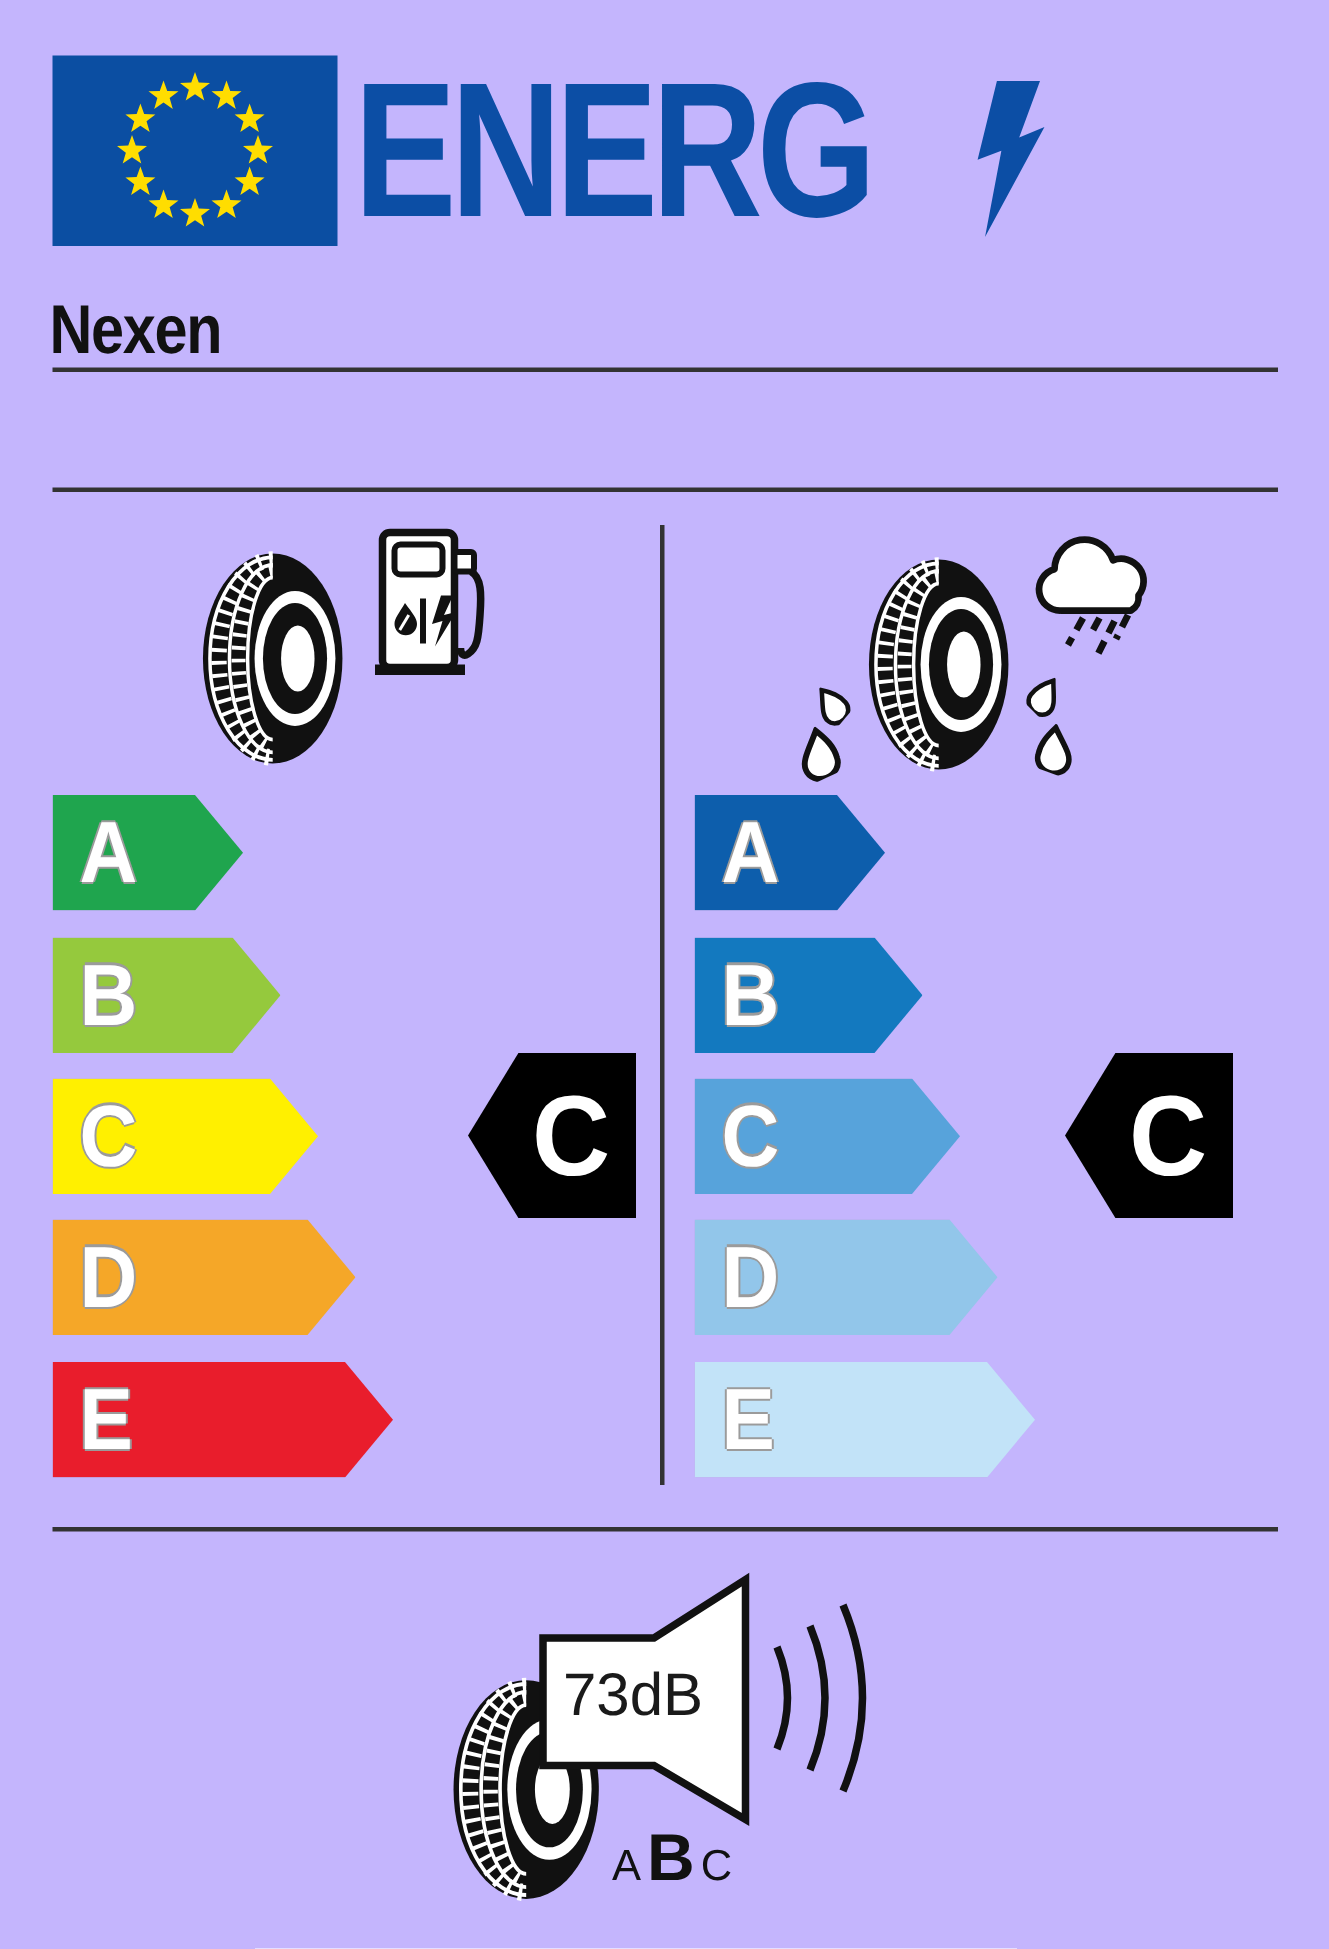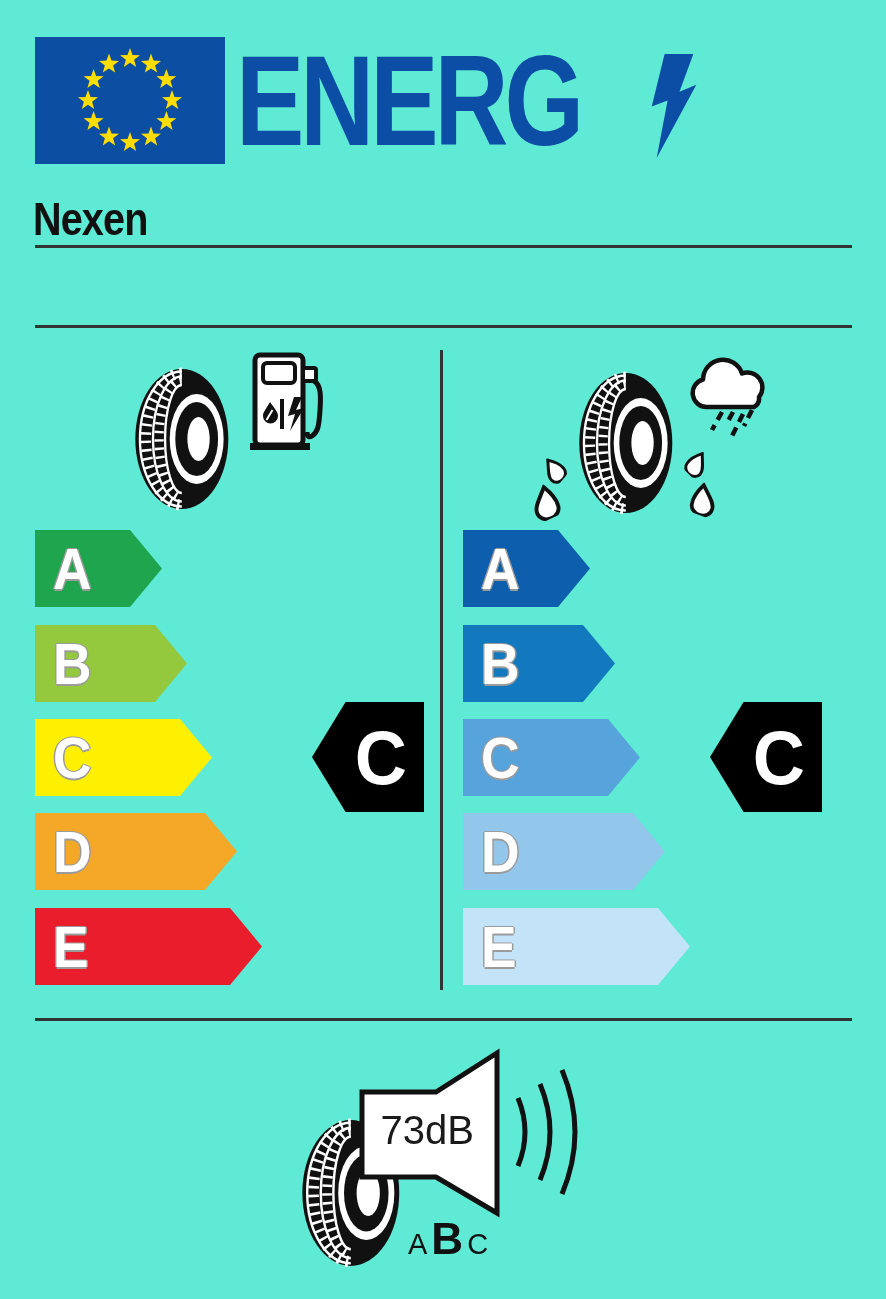--- a/index.html
+++ b/index.html
@@ -1,17 +1,17 @@
 <!DOCTYPE html>
 <html><head>
 <meta charset="utf-8">
 <style>
   * { margin:0; padding:0; box-sizing:border-box; }
   html,body { width:886px; height:1299px; background:#fff; font-family:"Liberation Sans", sans-serif; }
-  .label { position:relative; width:886px; height:1299px; background:#5eead4; overflow:hidden; }
+  .label { position:relative; width:886px; height:1299px; background:#c4b5fd; overflow:hidden; }
 
   
   .flag { position:absolute; left:35px; top:37px; width:190px; height:127px; }
   .flag svg { width:100%; height:100%; display:block; }
 
   
   .logo { position:absolute; left:236px; top:48px; height:112px; display:flex; align-items:flex-start; }
   .logo-text { font-size:128px; font-weight:800; line-height:106px; letter-spacing:-5px;
                display:inline-block; transform:scaleX(0.80); transform-origin:left top; }
   .bolt { position:absolute; left:412px; top:6px; width:56px; height:104px; }
@@ -56,21 +56,21 @@
   
   .pointer { position:absolute; top:702px; width:112px; height:110px; background:#000;
              clip-path:polygon(0 50%, 30% 0, 100% 0, 100% 100%, 30% 100%);
              display:flex; align-items:center; justify-content:center; }
   .pointer-fuel { left:312px; } .pointer-wet { left:710px; }
   .pointer .pletter { color:#fff; font-size:76px; font-weight:700; padding-left:26px;
              transform:scaleX(.95); }
 
   
   .speaker { left:358px; top:1046px; width:250px; height:172px; }
-  .db-value { position:absolute; left:370px; top:1108px; width:104px; text-align:right;
+  .db-value { position:absolute; left:370px; top:1108px; width:104px; text-align:center;
               font-size:40px; color:#1a1a1a; }
   .noise-classes { position:absolute; left:408px; top:1214px; display:flex; align-items:baseline; gap:4px; color:#111; }
   .nc-a, .nc-c { font-size:29px; font-weight:400; }
   .nc-b { font-size:44px; font-weight:700; }
 </style>
 </head>
 <body>
 
 <div class="label">
 

